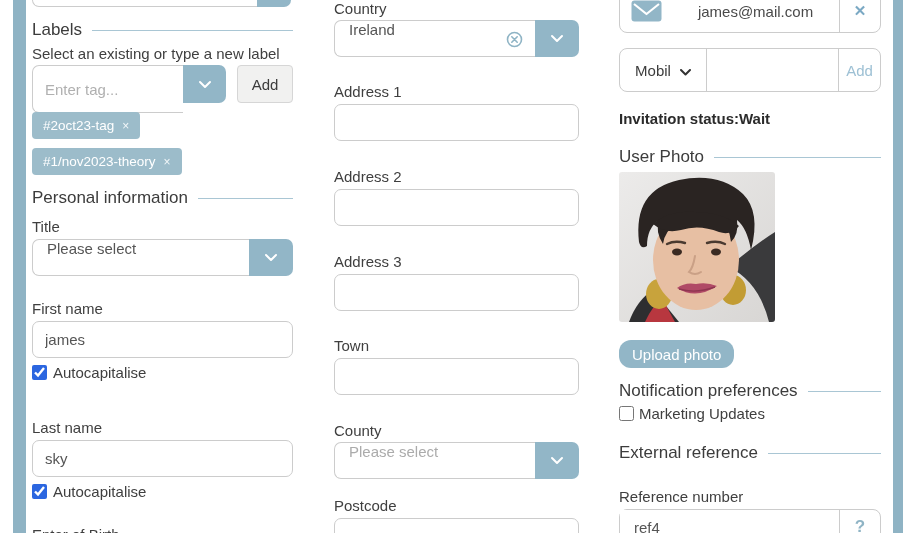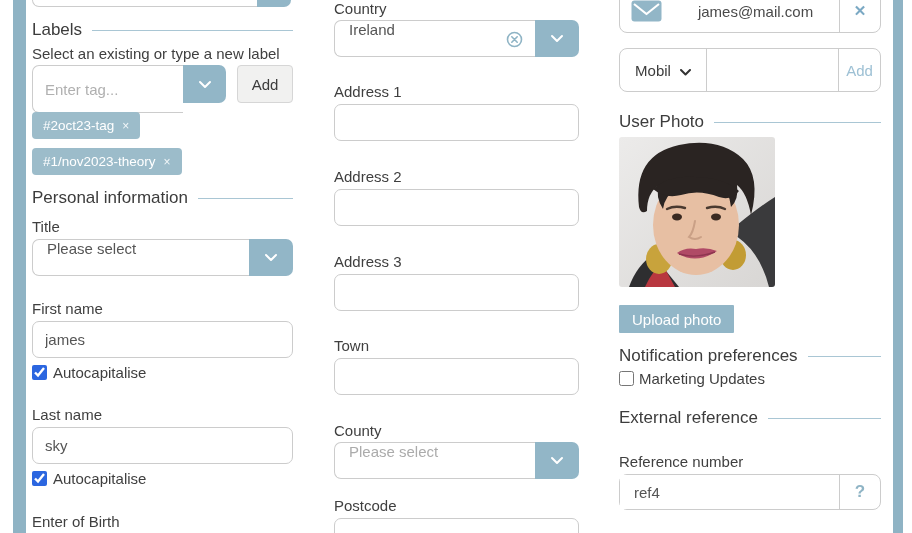--- a/index.html
+++ b/index.html
@@ -64,21 +64,21 @@
   .phone-type { width: 86px; height: 100%; display: flex; align-items: center;
                 justify-content: center; gap: 9px; font-size: 15px; color: #3c3c3c; cursor: pointer; }
 
   .ref-group { height: 36px; border-radius: 8px; }
   .ref-group .g-flex { justify-content: flex-start; padding-left: 14px; color: #555; }
 
   .status-line { font-size: 15px; font-weight: 700; color: #2b2b2b; }
 
   .photo { width: 156px; height: 150px; border-radius: 3px; overflow: hidden; display: block; }
 
-  .btn-upload { background: #92b6c7; color: #fff; border: none; border-radius: 1px;
+  .btn-upload { background: #92b6c7; color: #fff; border: none; border-radius: 12px;
                 height: 28px; padding: 0 13px; font-size: 15px; cursor: pointer;
                 font-family: "Liberation Sans", sans-serif; text-align: center; }
 
   
   .partial-row { display: flex; height: 40px; }
   .partial-row .ptb { width: 225px; border: 1px solid #ccc; border-right: none;
                       border-radius: 7px 0 0 7px; background: #fff; }
   .partial-row .sel-btn { width: 34px; height: 40px; }
 </style>
 </head>
@@ -146,21 +146,21 @@
       </button>
     </div>
 
     <div class="label" style="margin-top:24px">First name</div>
     <input class="tb" style="margin-top: 4px;" value="james">
     <label class="cb-row" style="margin-top:6px">
       <input type="checkbox" checked="" style="">
       <span>Autocapitalise</span>
     </label>
 
-    <div class="label" style="margin-top:25px">Last name</div>
+    <div class="label" style="margin-top:38px">Last name</div>
     <input class="tb" style="margin-top: 4px;" value="sky">
     <label class="cb-row" style="margin-top:6px">
       <input type="checkbox" checked="" style="">
       <span>Autocapitalise</span>
     </label>
 
     <div class="label" style="margin-top:26px">Enter of Birth</div>
   </div>
 
   <div class="col col-mid">
@@ -235,20 +235,21 @@
               <polyline points="1,1 5.5,5.5 10,1" fill="none" stroke="#333" stroke-width="2" stroke-linecap="round" stroke-linejoin="round"></polyline>
             </svg>
         </span>
       </div>
       <div class="g-sep"></div>
       <input class="g-flex" style="border: none; outline: none; min-width: 0px;" value="">
       <div class="g-sep"></div>
       <button class="g-add">Add</button>
     </div>
 
+    <div class="status-line" style="margin-top:18px">Invitation status:Wait</div>
 
     <div class="heading" style="margin-top:20px">
       <span>User Photo</span>
       <span class="h-line"></span>
     </div>
 
     <svg class="photo" style="margin-top:5px" viewBox="0 0 156 150">
       <defs>
         <linearGradient id="bg" x1="0" y1="0" x2="1" y2="1">
           <stop offset="0" stop-color="#ecebea"></stop>

